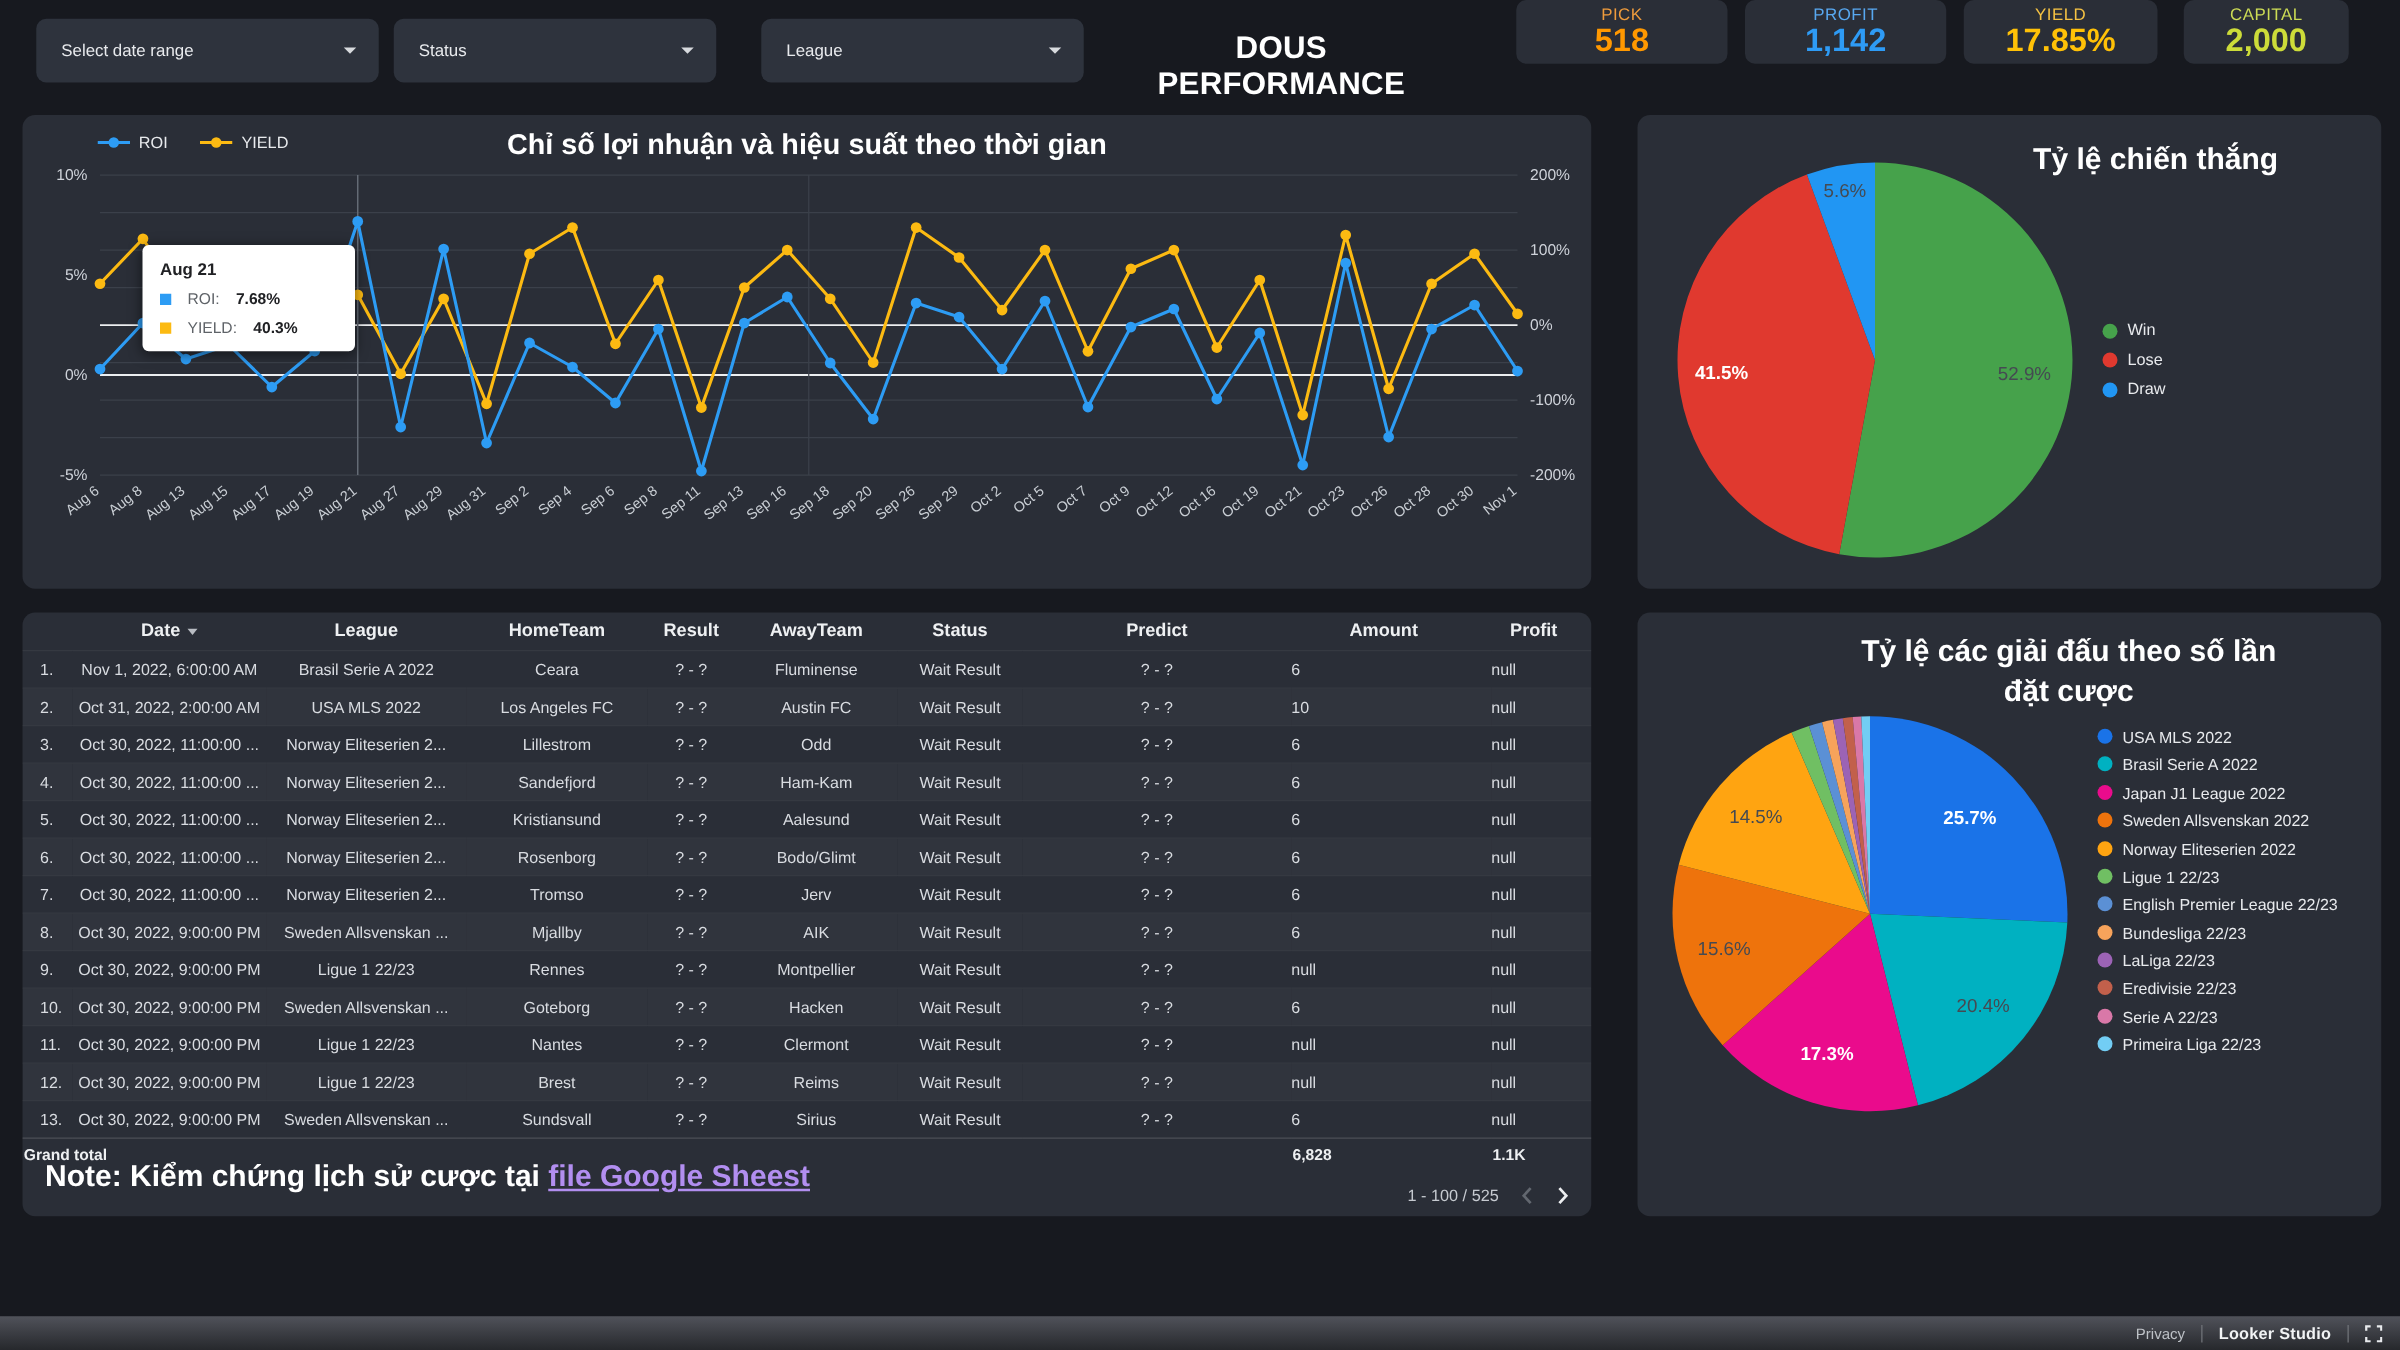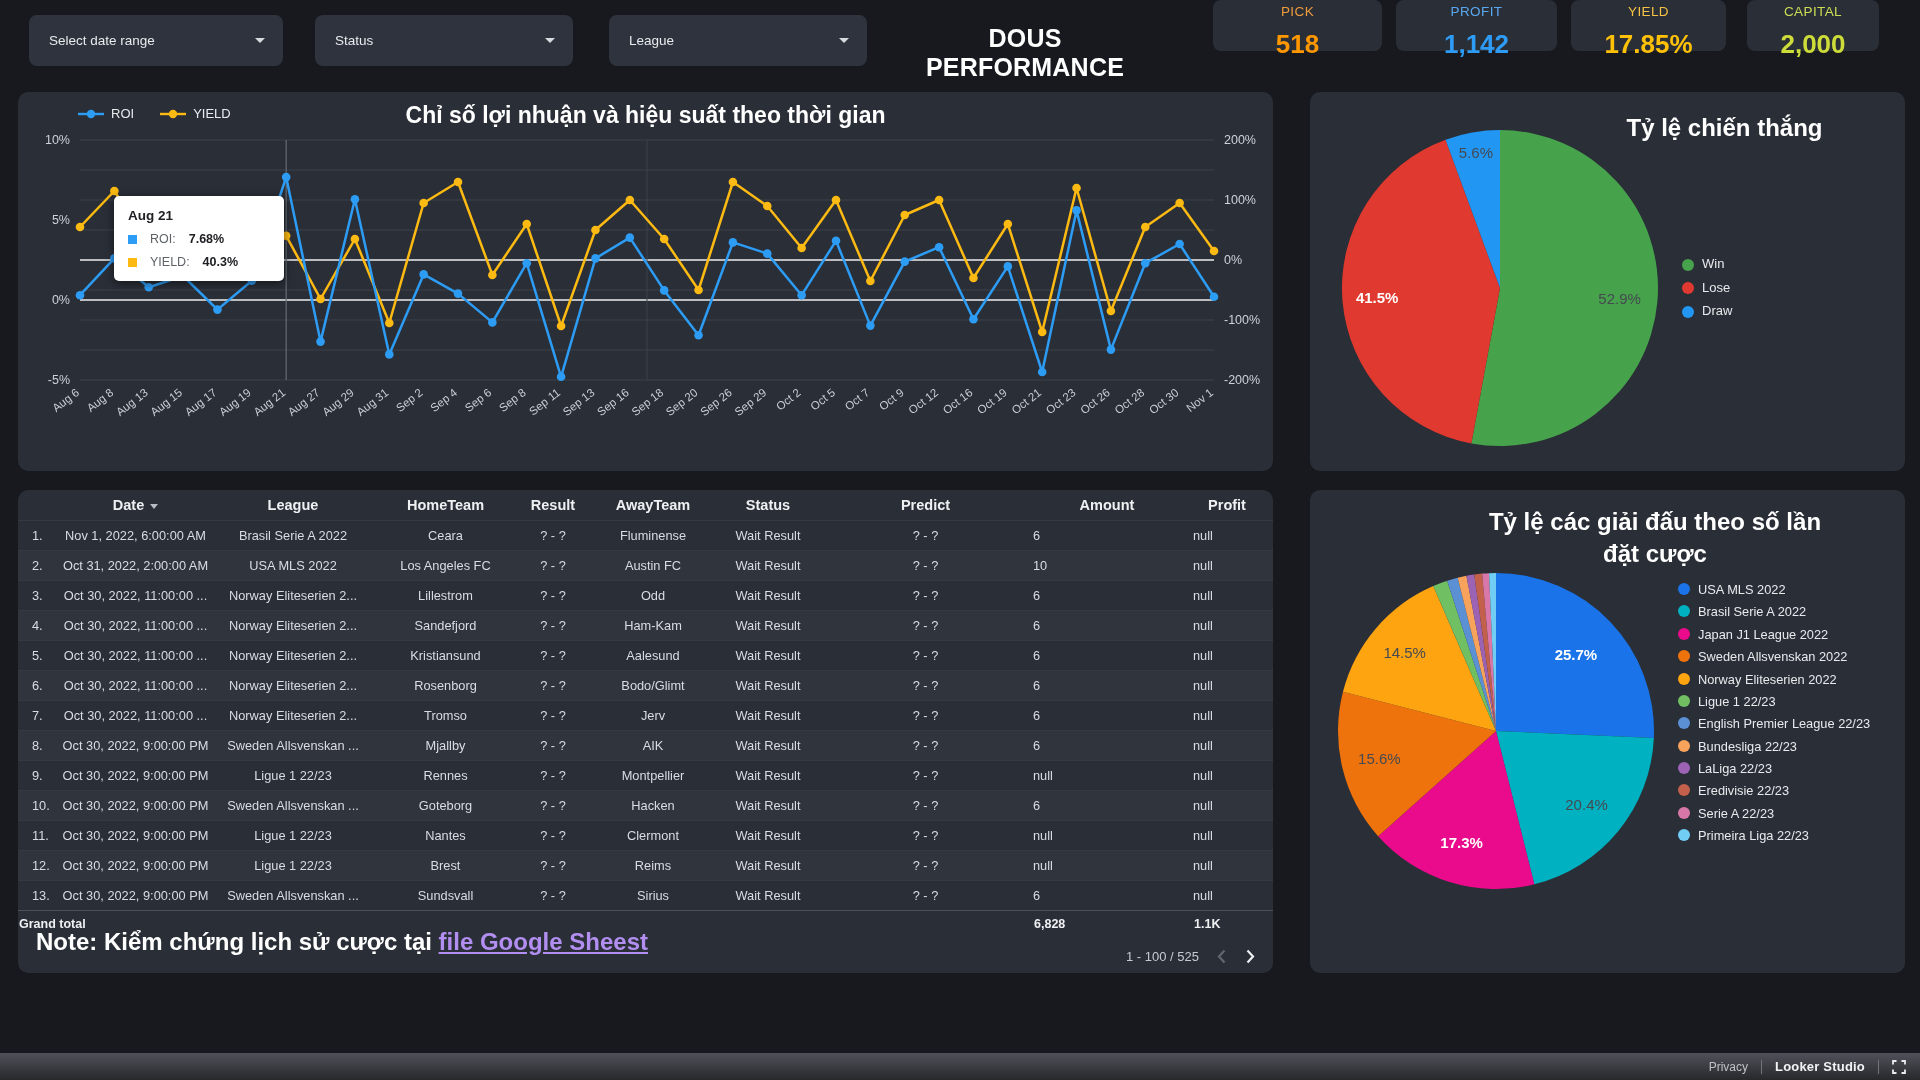--- a/index.html
+++ b/index.html
@@ -4,21 +4,21 @@
 <style>
   html,body{margin:0;padding:0;background:#101216;}
   #root{position:relative;width:1920px;height:1080px;background:#17191f;font-family:"Liberation Sans",sans-serif;overflow:hidden;}
 
   
   .dropdown{position:absolute;top:15px;height:51px;background:#2e333d;border-radius:8px;display:flex;align-items:center;justify-content:space-between;padding:0 18px 0 20px;box-sizing:border-box;color:#e8eaed;font-size:13.5px;cursor:pointer;}
   .caret{width:0;height:0;border-left:5px solid transparent;border-right:5px solid transparent;border-top:5px solid #d7dade;}
   .app-title{position:absolute;left:896px;top:24px;width:258px;text-align:center;color:#ffffff;font-size:25px;font-weight:700;letter-spacing:.2px;}
   .sc-card{position:absolute;top:0;height:51px;background:#2a2e37;border-radius:8px;text-align:center;padding-top:4px;box-sizing:border-box;}
   .sc-label{font-size:13.5px;letter-spacing:.4px;}
-  .sc-value{font-size:26px;font-weight:700;line-height:1.02;margin-top:12px;}
+  .sc-value{font-size:26px;font-weight:700;line-height:1.02;}
 
   .panel{position:absolute;background:#2a2e37;border-radius:10px;}
   #line-panel{left:18px;top:92px;width:1255px;height:379px;}
   #win-panel{left:1310px;top:92px;width:595px;height:379px;}
   #table-panel{left:18px;top:490px;width:1255px;height:483px;}
   #league-panel{left:1310px;top:490px;width:595px;height:483px;}
 
   
   .legend-row{position:absolute;left:60px;top:14px;display:flex;gap:26px;align-items:center;z-index:3;}
   .leg-line-item{display:flex;align-items:center;gap:7px;color:#e8eaed;font-size:13px;}
@@ -62,21 +62,21 @@
   .f-sep{width:1px;height:14px;background:#71747a;}
   .f-privacy{color:#bdc1c6;font-size:12px;cursor:pointer;}
   .f-brand{color:#f1f3f4;font-size:13px;font-weight:700;letter-spacing:.2px;cursor:pointer;}
 </style>
 </head>
 <body>
 
 <div id="root">
 
   <div id="filters-bar">
-      <div class="dropdown" style="left: 29px; width: 254px;">
+      <div class="dropdown" style="left: 29px; width: 274px;">
         <span>Select date range</span>
         <div class="caret"></div>
       </div>
       <div class="dropdown" style="left: 315px; width: 258px;">
         <span>Status</span>
         <div class="caret"></div>
       </div>
       <div class="dropdown" style="left: 609px; width: 258px;">
         <span>League</span>
         <div class="caret"></div>

